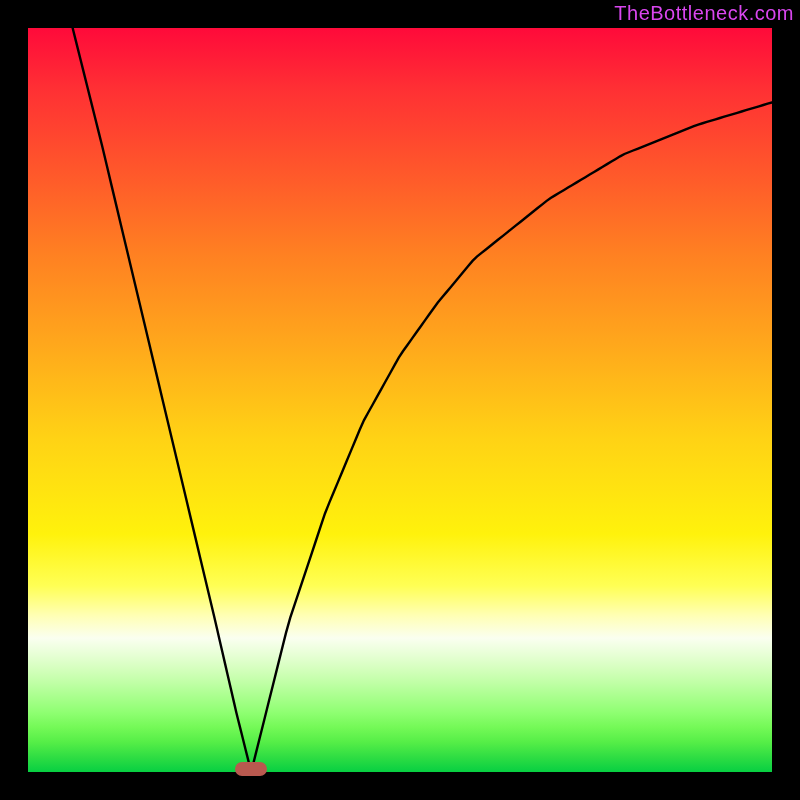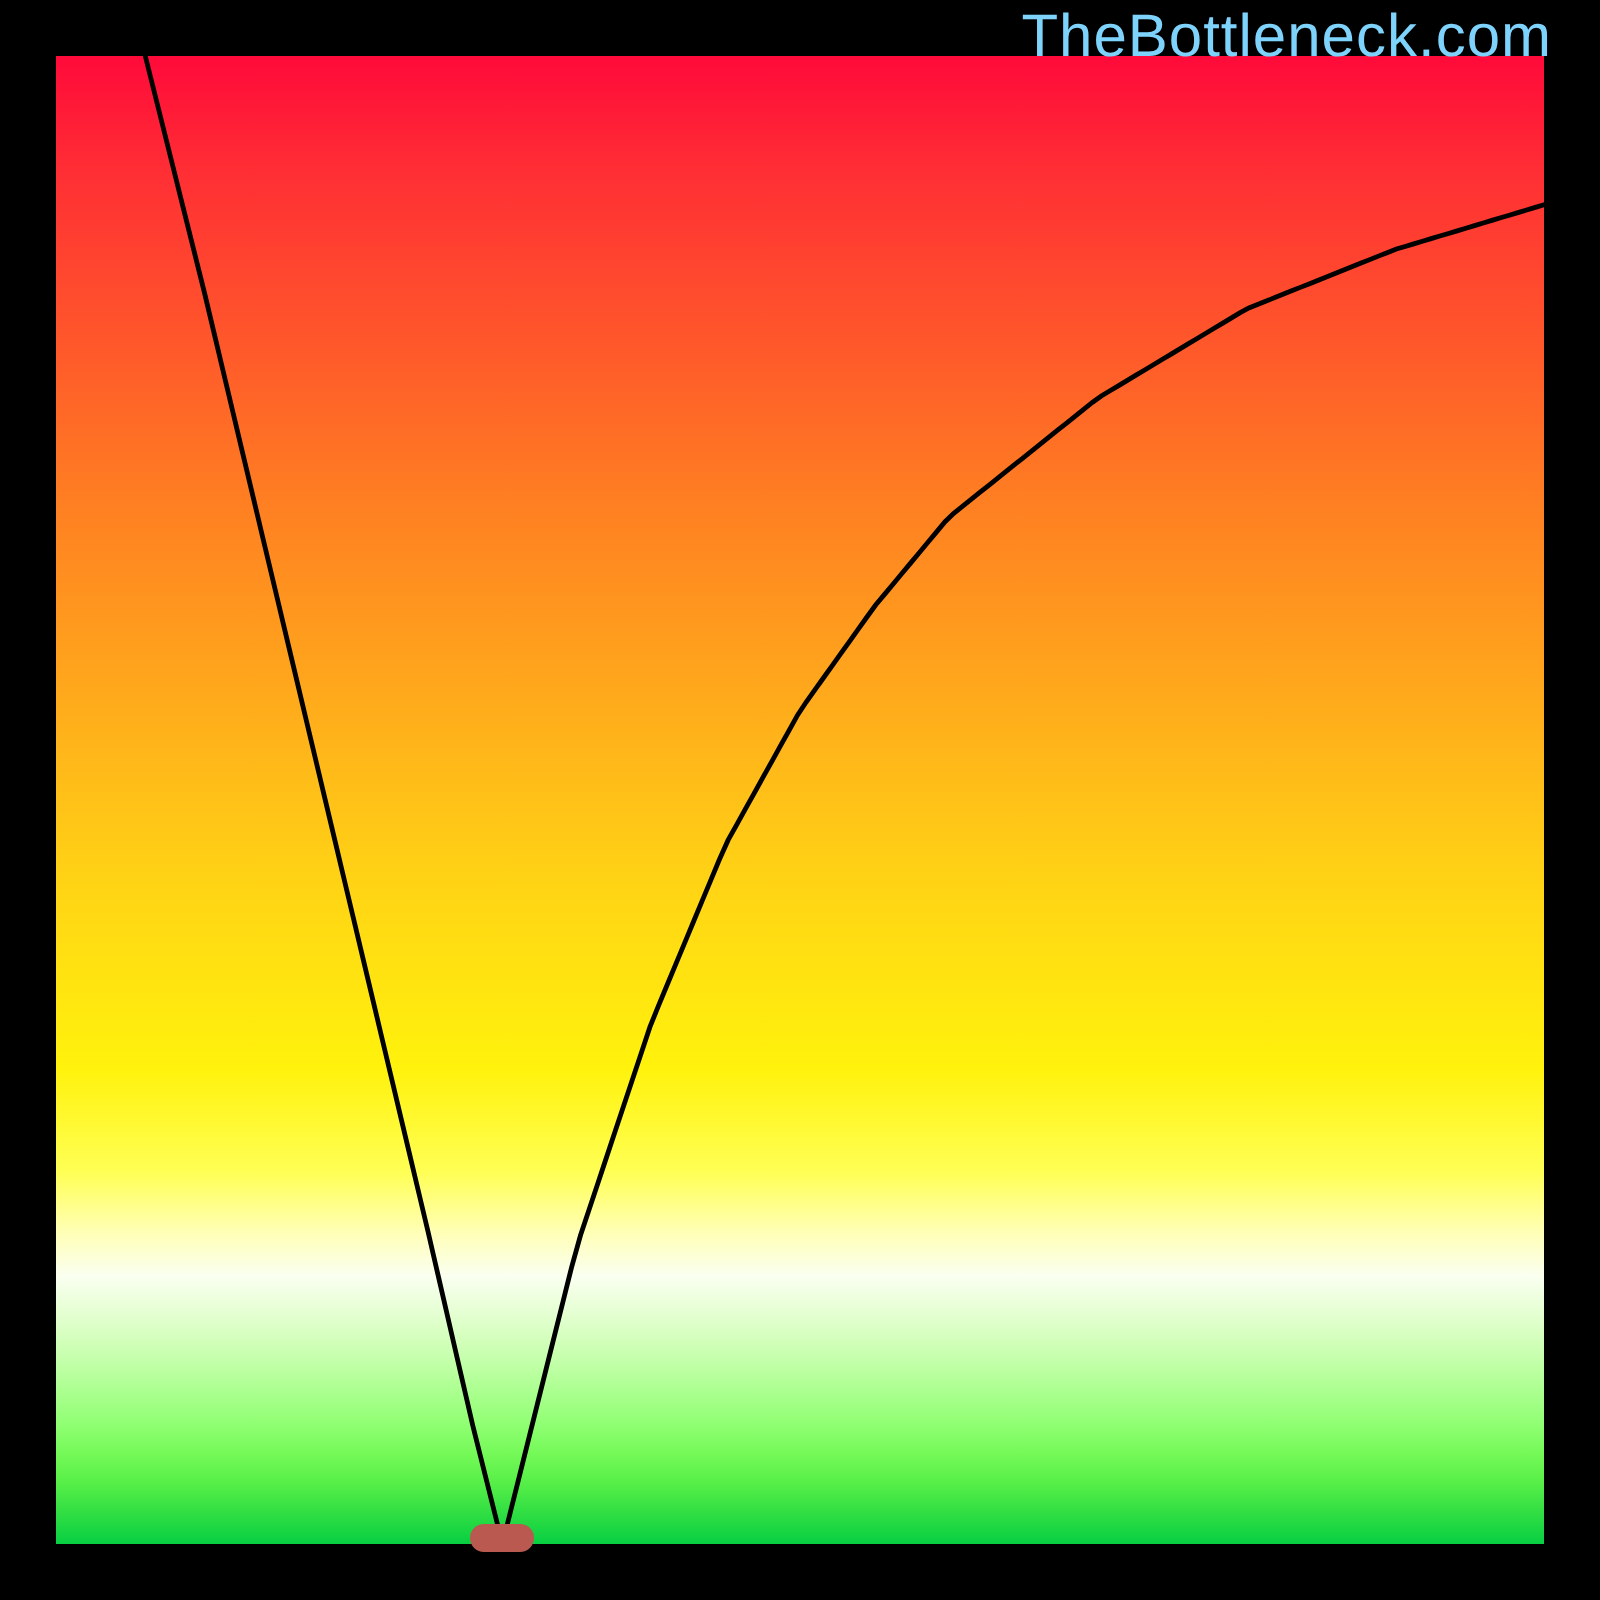--- a/index.html
+++ b/index.html
@@ -13,23 +13,23 @@
   }
   .outer {
     width: 800px;
     height: 800px;
     background: #000;
     position: relative;
   }
   .watermark {
     position: absolute;
     top: 2px;
-    right: 24px;
-    color: #7dd3fc;
-    font-size: 30px;
+    right: 6px;
+    color: #d946ef;
+    font-size: 20px;
     font-weight: 500;
     letter-spacing: 0.5px;
     z-index: 5;
   }
   .plot {
     position: absolute;
     left: 28px;
     top: 28px;
     width: 744px;
     height: 744px;

